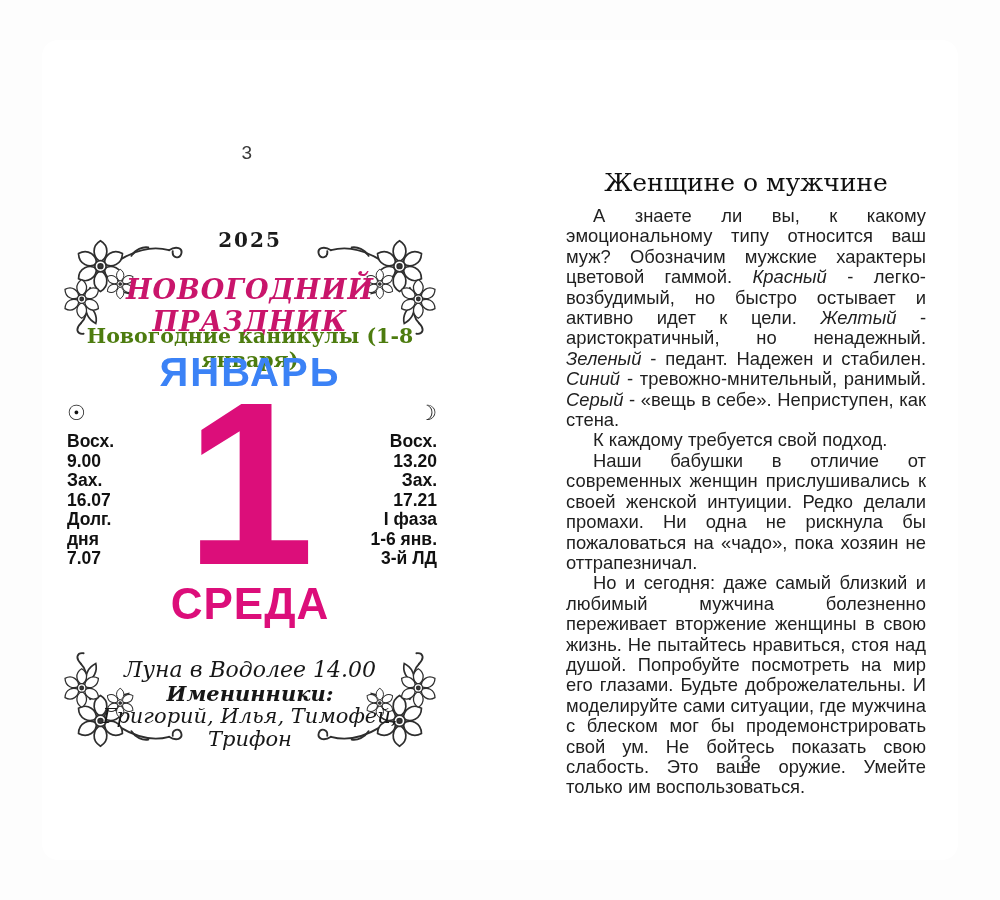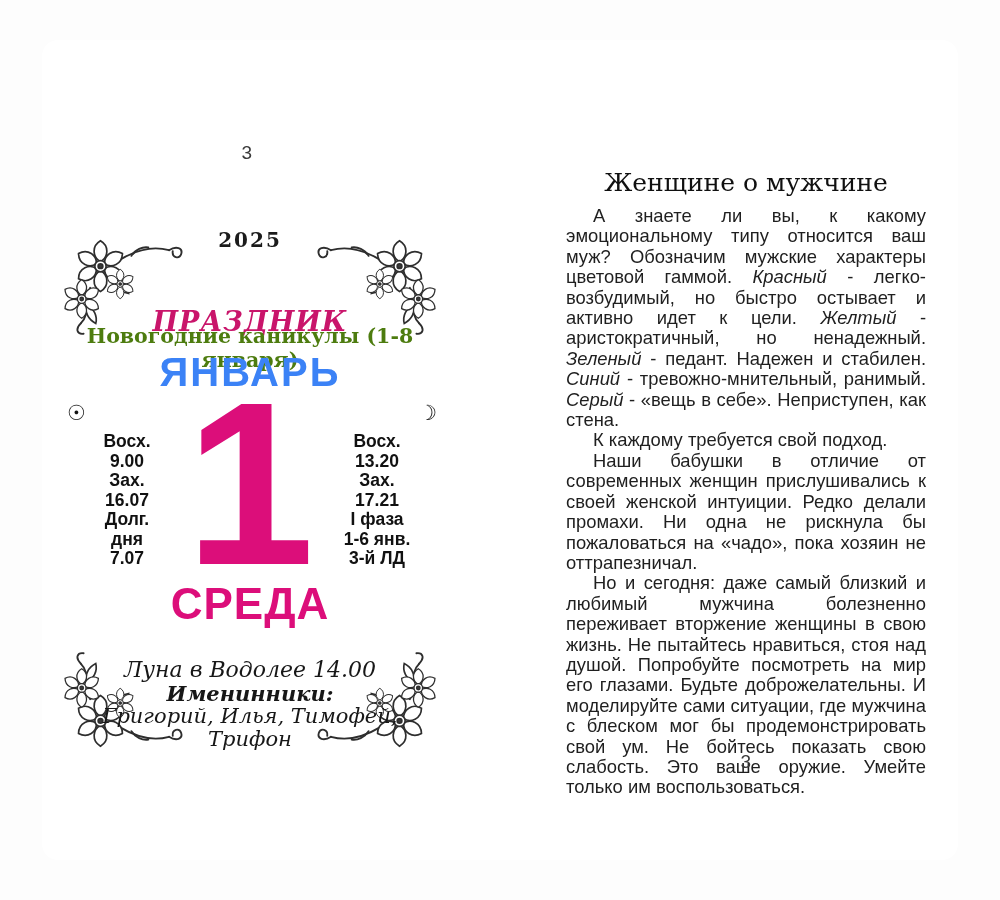--- a/index.html
+++ b/index.html
@@ -66,21 +66,20 @@
     font-style:italic;font-size:21px;color:#171717;
   }
 
   .astro{position:absolute;top:178px;width:120px;}
   .astro-left{left:12px;text-align:left;}
   .astro-right{right:8px;text-align:right;}
   .astro-icon{font-size:21px;line-height:26px;color:#111;margin-bottom:6px;}
   .astro-line{
     font-weight:bold;font-size:17.5px;line-height:19.5px;color:#111;
     white-space:nowrap;
-    text-align:center;
   }
 
   
   .corner{position:absolute;width:122px;height:102px;}
   .corner.tl{left:7px;top:11px;}
   .corner.tr{right:7px;top:11px;transform:scaleX(-1);}
   .corner.bl{left:7px;top:430px;transform:scaleY(-1);}
   .corner.br{right:7px;top:430px;transform:scale(-1,-1);}
 
   
@@ -147,20 +146,21 @@
       </svg>
     <svg class="corner bl" viewBox="0 0 130 108">
         <use href="#corner-ornament"></use>
       </svg>
     <svg class="corner br" viewBox="0 0 130 108">
         <use href="#corner-ornament"></use>
       </svg>
 
     <div class="cal-center cal-year">2025</div>
 
+    <div class="cal-center cal-holiday cal-holiday1">НОВОГОДНИЙ</div>
     <div class="cal-center cal-holiday cal-holiday2">ПРАЗДНИК</div>
 
     <div class="cal-center cal-subtitle">Новогодние каникулы (1-8 января)</div>
 
     <div class="cal-center cal-month">ЯНВАРЬ</div>
 
     <div class="astro astro-left">
       <div class="astro-icon">☉</div>
       <div>
           <div class="astro-line">Восх.</div>

